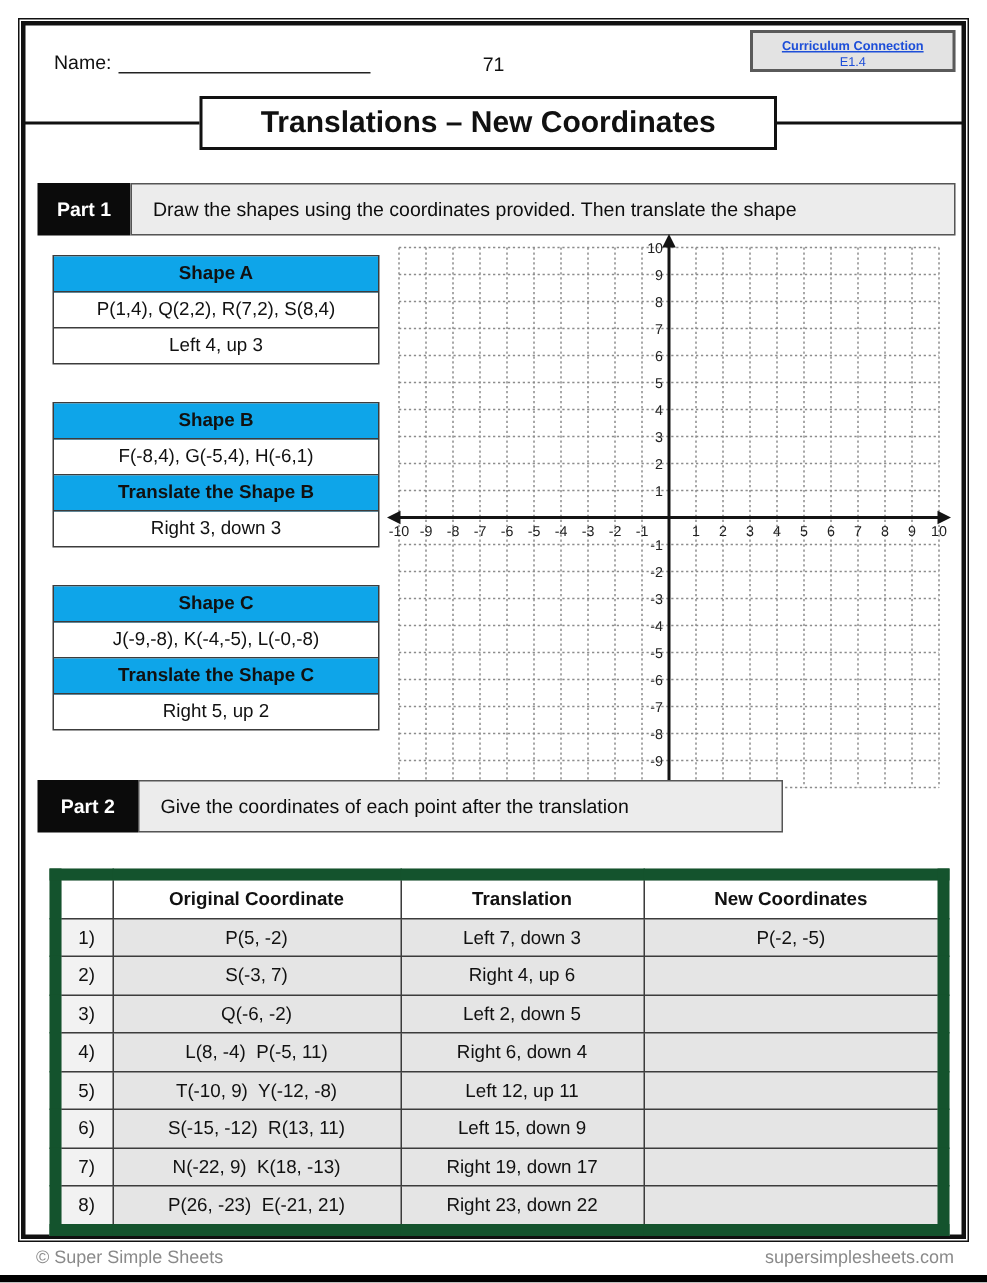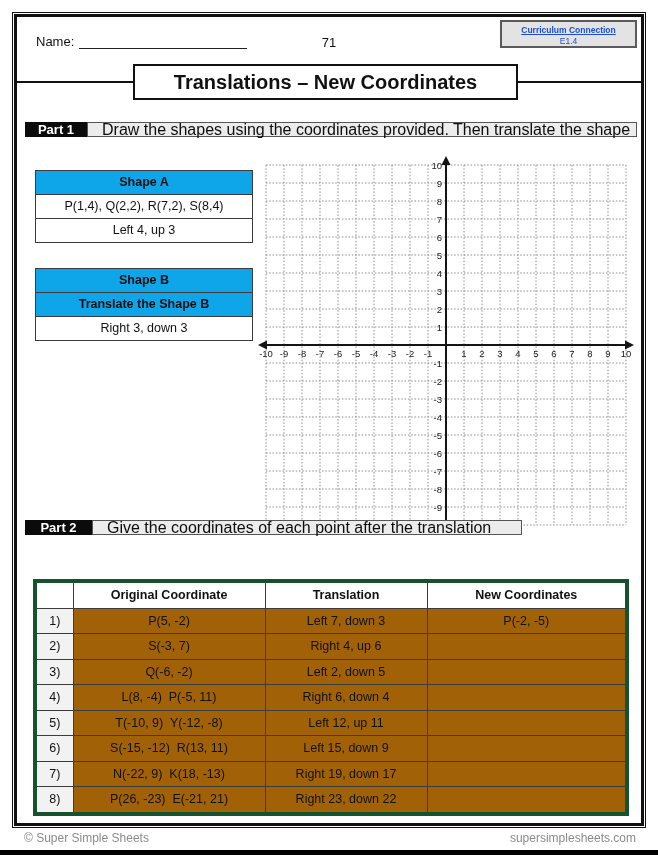--- a/index.html
+++ b/index.html
@@ -16,36 +16,36 @@
   .name-line{display:inline-block;width:168px;border-bottom:1.5px solid #222;height:14px;margin-left:5px;}
   .page-number{left:0;width:658px;top:35px;text-align:center;font-size:13px;}
   .curriculum-box{left:500px;top:20px;width:137px;height:28px;background:#e3e3e3;border:2px solid #5a5a5a;
     text-align:center;box-sizing:border-box;line-height:11px;padding-top:3px;color:#1d4ed8;}
   .curriculum-box .l1{font-size:8.5px;font-weight:bold;text-decoration:underline;}
   .curriculum-box .l2{font-size:8.5px;}
   .hline{left:16px;right:16px;top:81px;border-top:2px solid #111;height:0;}
   .title-box{left:133px;top:64px;width:385px;height:36px;border:2px solid #111;background:#fff;z-index:2;
     display:flex;align-items:center;justify-content:center;font-weight:bold;font-size:20px;box-sizing:border-box;}
   
-  .part-bar{display:flex;height:15px;}
+  .part-bar{display:flex;height:35px;}
   .part-label{background:#0b0b0b;color:#fff;font-weight:bold;font-size:13px;
     display:flex;align-items:center;justify-content:center;flex:none;}
-  .part-instr{flex:1;background:#ececec;border:1.5px solid #555;font-size:16px;
+  .part-instr{flex:1;background:#ececec;border:1.5px solid #555;font-size:13px;
     display:flex;align-items:center;padding-left:14px;box-sizing:border-box;color:#0d0d0d;}
   
   .shapes-col{left:35px;top:170px;width:218px;}
   .shape-box{border:1.5px solid #3c3c3c;margin-bottom:25px;background:#fff;}
   .srow{height:23px;line-height:23px;text-align:center;font-size:12.5px;border-bottom:1.5px solid #3c3c3c;
     white-space:pre;}
   .srow:last-child{border-bottom:none;}
   .srow.hdr{background:#0ea5e9;font-weight:bold;}
   
   .grid-wrap{left:258px;top:156px;width:376px;height:378px;}
   
-  table.coords{border-collapse:collapse;table-layout:fixed;background:#a16207;border:4px solid #14532d;}
+  table.coords{border-collapse:collapse;table-layout:fixed;background:#e5e5e5;border:8px solid #14532d;}
   table.coords th, table.coords td{border:1.5px solid #3c3c3c;height:24.5px;padding:0;
     font-size:12.5px;text-align:center;white-space:pre;overflow:hidden;}
   table.coords th{font-weight:bold;background:#fff;}
   table.coords td.numcell{background:#f2f2f2;}
   
   .footer-left{left:24px;top:831px;font-size:12px;color:#8a8a8a;}
   .footer-right{right:22px;top:831px;font-size:12px;color:#8a8a8a;}
   .bottom-strip{left:0;top:850px;width:658px;height:5px;background:#000;}
 </style>
 </head>
@@ -73,22 +73,29 @@
 </div>
 
 <div class="abs shapes-col">
     <div class="shape-box">
       <div class="srow hdr">Shape A</div>
       <div class="srow">P(1,4), Q(2,2), R(7,2), S(8,4)</div>
       <div class="srow">Left 4, up 3</div>
     </div>
     <div class="shape-box">
       <div class="srow hdr">Shape B</div>
+      <div class="srow">F(-8,4), G(-5,4), H(-6,1)</div>
       <div class="srow hdr">Translate the Shape B</div>
       <div class="srow">Right 3, down 3</div>
+    </div>
+    <div class="shape-box">
+      <div class="srow hdr">Shape C</div>
+      <div class="srow">J(-9,-8), K(-4,-5), L(-0,-8)</div>
+      <div class="srow hdr">Translate the Shape C</div>
+      <div class="srow">Right 5, up 2</div>
     </div>
   </div>
 
 <div class="abs grid-wrap"><svg width="376" height="378" viewBox="0 0 376 378" xmlns="http://www.w3.org/2000/svg">
       <line x1="8" y1="9" x2="8" y2="369" stroke="#8c8c8c" stroke-width="1" stroke-dasharray="1.5,1.8"></line>
       <line x1="8" y1="9" x2="368" y2="9" stroke="#8c8c8c" stroke-width="1" stroke-dasharray="1.5,1.8"></line>
       <line x1="26" y1="9" x2="26" y2="369" stroke="#8c8c8c" stroke-width="1" stroke-dasharray="1.5,1.8"></line>
       <line x1="8" y1="27" x2="368" y2="27" stroke="#8c8c8c" stroke-width="1" stroke-dasharray="1.5,1.8"></line>
       <line x1="44" y1="9" x2="44" y2="369" stroke="#8c8c8c" stroke-width="1" stroke-dasharray="1.5,1.8"></line>
       <line x1="8" y1="45" x2="368" y2="45" stroke="#8c8c8c" stroke-width="1" stroke-dasharray="1.5,1.8"></line>

